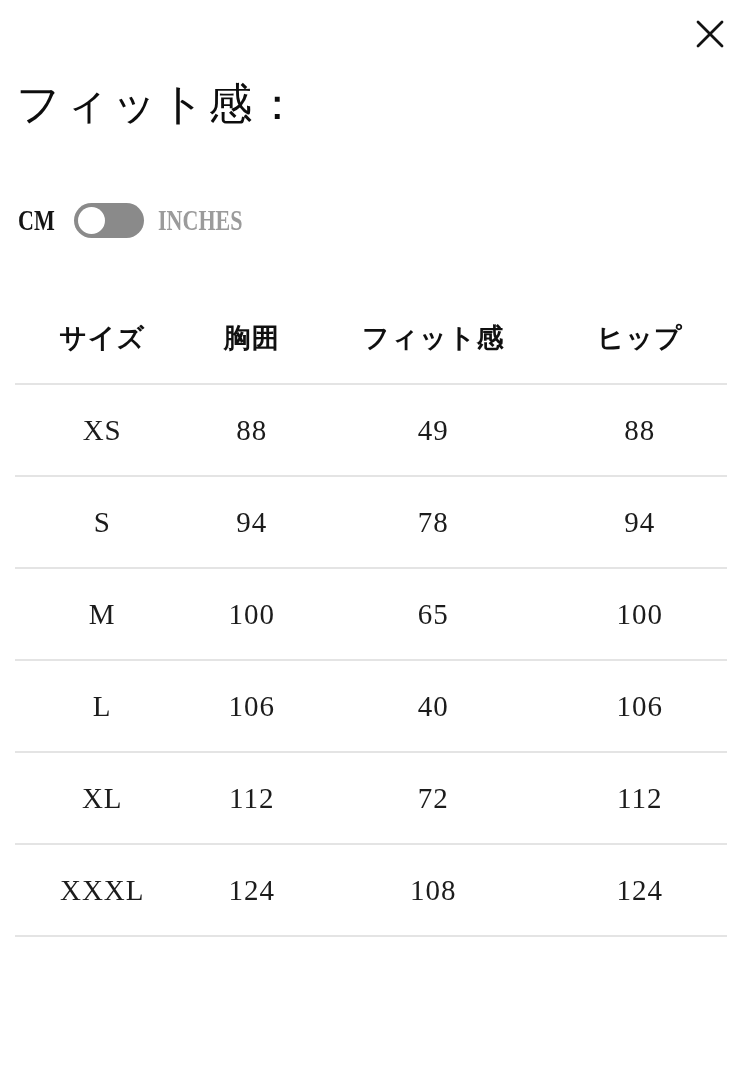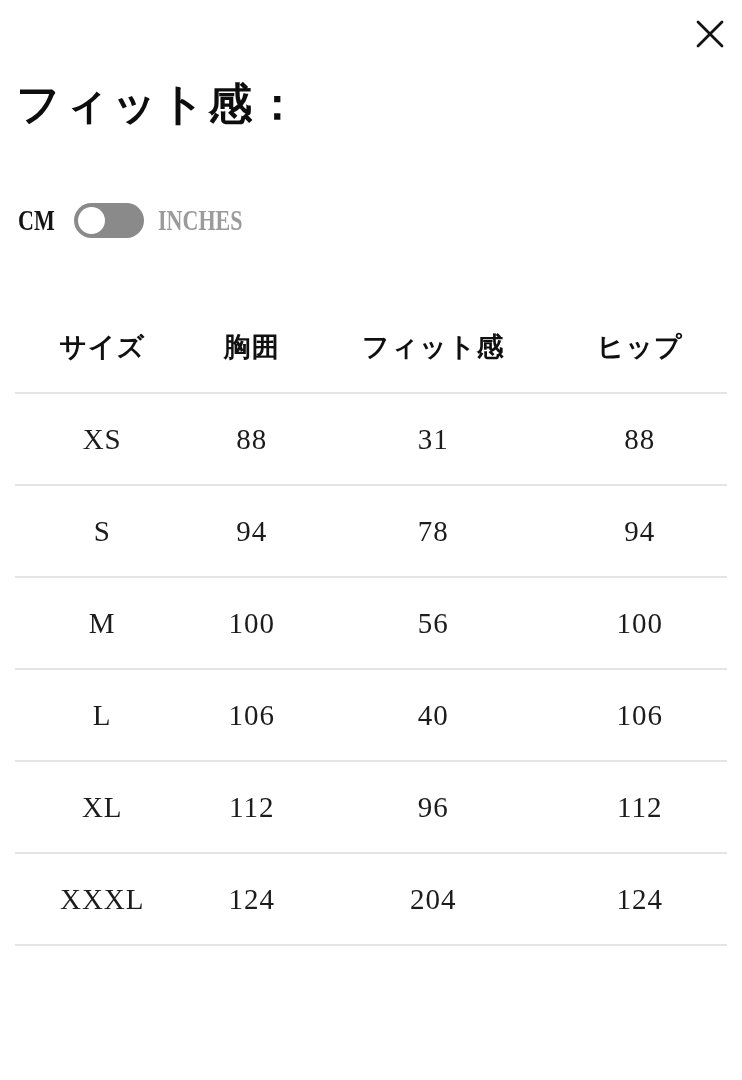--- a/index.html
+++ b/index.html
@@ -6,37 +6,37 @@
   html,body { width:742px; height:1080px; background:#ffffff; overflow:hidden; position:relative;
               font-family:"Liberation Sans", sans-serif; }
 
   
   .close-btn { position:absolute; top:10px; right:8px; width:48px; height:48px;
                display:flex; align-items:center; justify-content:center;
                background:none; border:none; cursor:pointer; }
   .close-btn svg { display:block; }
 
   
-  .modal-title { position:absolute; left:16px; top:72px; font-size:44px; font-weight:bold;
+  .modal-title { position:absolute; left:16px; top:72px; font-size:44px; font-weight:normal;
                  color:#0d0d0d; letter-spacing:3px; line-height:1.45; }
 
   
   .toggle-row { position:absolute; left:18px; top:200px; height:40px;
                 display:flex; align-items:center;font-family:Liberation Serif, serif; }
   .unit-label { display:inline-block; font-weight:bold; font-size:29px; letter-spacing:0;
                 transform:scaleX(0.76); transform-origin:left center; white-space:nowrap; }
   .unit-label.cm { color:#141414; margin-right:-6px; }
   .unit-label.inches { color:#9b9b9b; transform-origin:left center; }
   .switch { position:relative; width:70px; height:35px; border-radius:18px;
             background:#8a8a8a; margin:0 14px; cursor:pointer; flex:none; }
   .switch .knob { position:absolute; left:4px; top:4px; width:27px; height:27px;
                   border-radius:50%; background:#ffffff; }
 
   
-  .table-wrap { position:absolute; left:15px; right:15px; top:301px; }
+  .table-wrap { position:absolute; left:15px; right:15px; top:292px; }
   table.size-table { width:100%; border-collapse:collapse; border-bottom:2px solid #e4e4e4; }
   .size-table th { height:92px; font-family:"Liberation Sans", sans-serif; font-weight:bold;
                    font-size:27px; color:#101010; text-align:center; letter-spacing:1px;
                    vertical-align:middle; }
   .size-table td { height:92px; font-family:"Liberation Serif", serif; font-size:29px;
                    color:#1c1c1c; text-align:center; vertical-align:middle;
                    border-top:2px solid #e4e4e4; letter-spacing:1px; }
   .col-size  { width:24.5%; }
   .col-chest { width:17.5%; }
   .col-waist { width:33.5%; }
@@ -71,48 +71,48 @@
         <th class="col-size">サイズ</th>
         <th class="col-chest">胸囲</th>
         <th class="col-waist">フィット感</th>
         <th class="col-hip">ヒップ</th>
       </tr>
     </thead>
     <tbody>
       <tr>
         <td>XS</td>
         <td>88</td>
-        <td>31</td>
+        <td>49</td>
         <td>88</td>
       </tr>
       <tr>
         <td>S</td>
         <td>94</td>
         <td>78</td>
         <td>94</td>
       </tr>
       <tr>
         <td>M</td>
         <td>100</td>
-        <td>56</td>
+        <td>65</td>
         <td>100</td>
       </tr>
       <tr>
         <td>L</td>
         <td>106</td>
         <td>40</td>
         <td>106</td>
       </tr>
       <tr>
         <td>XL</td>
         <td>112</td>
-        <td>96</td>
+        <td>72</td>
         <td>112</td>
       </tr>
       <tr>
         <td>XXXL</td>
         <td>124</td>
-        <td>204</td>
+        <td>108</td>
         <td>124</td>
       </tr>
     </tbody>
   </table>
 </div>
 
 </body></html>

